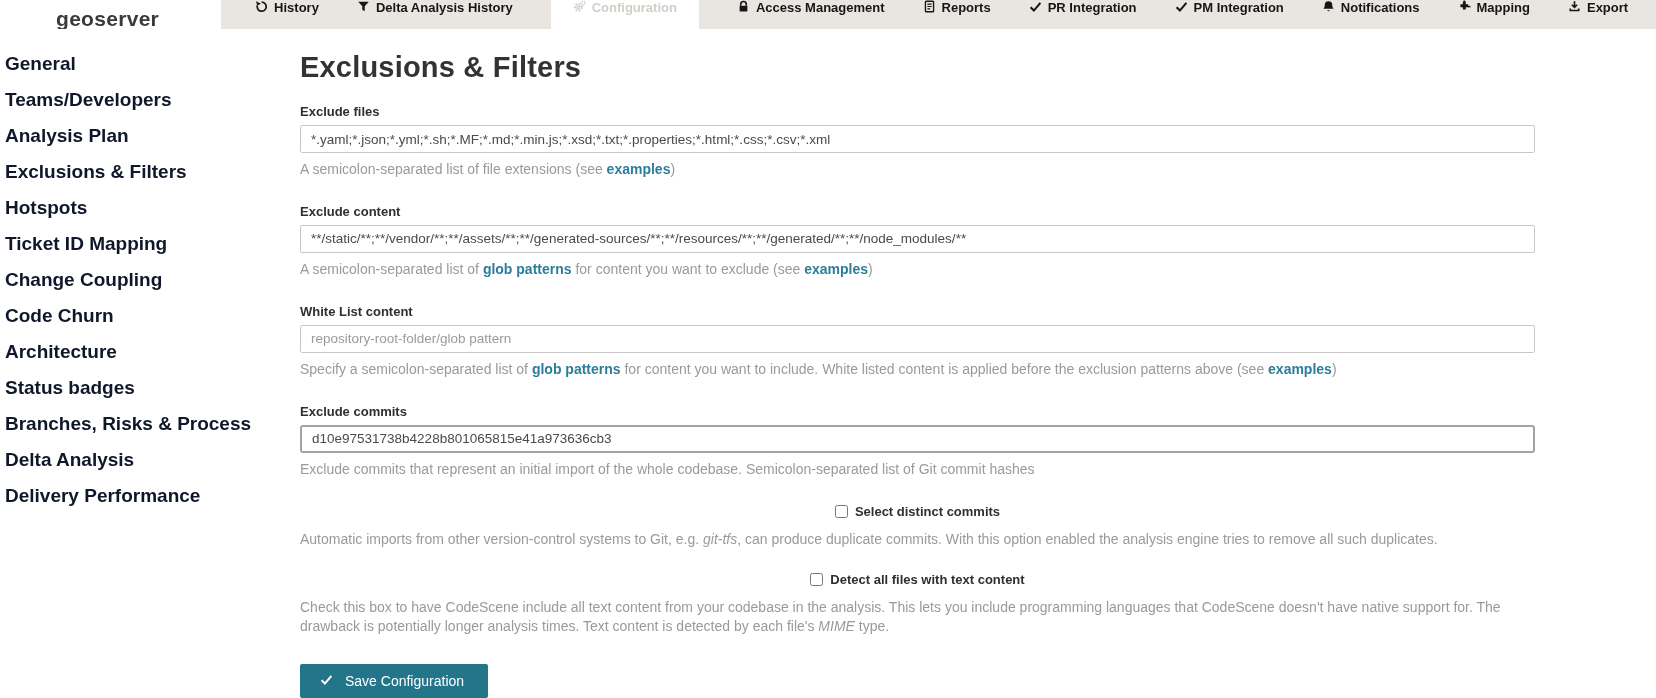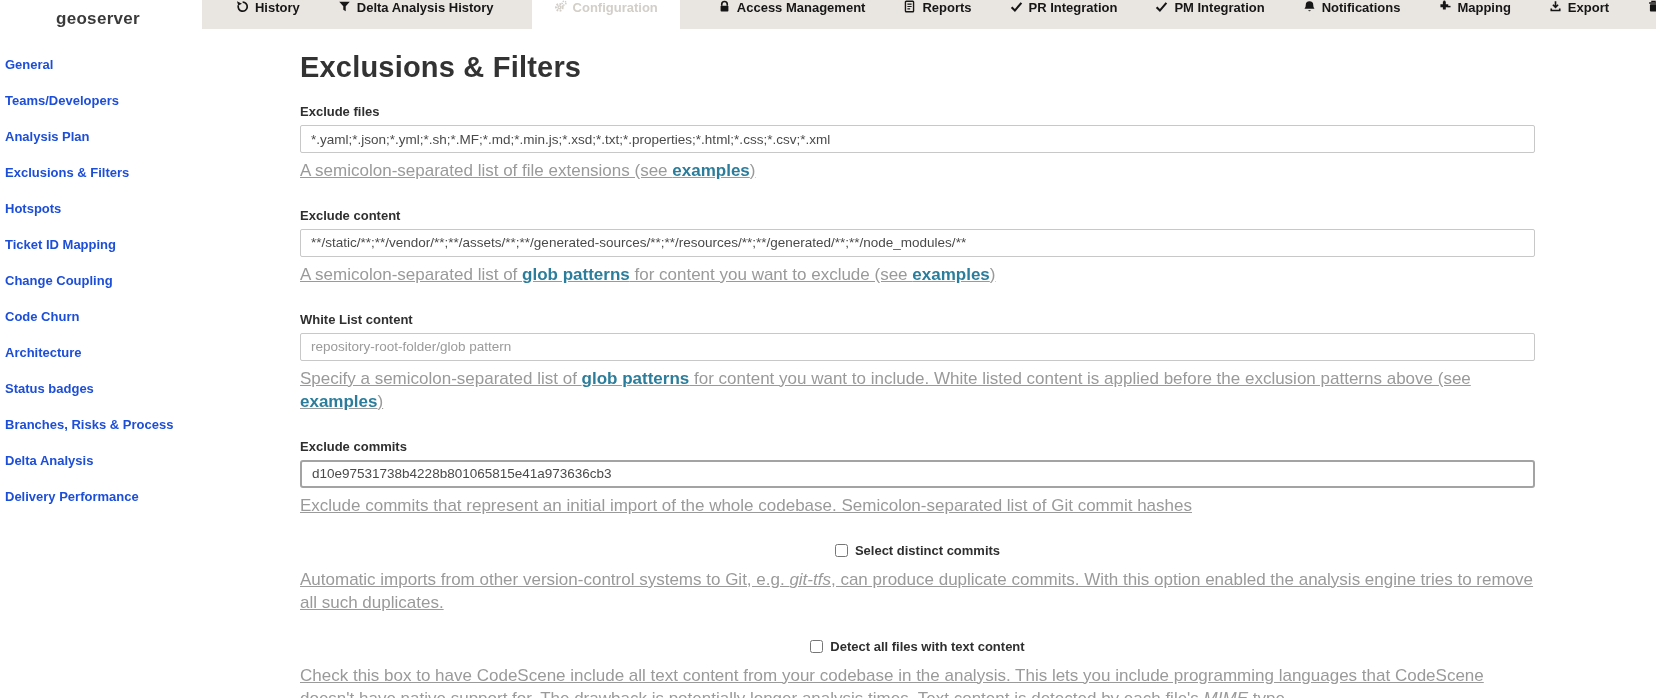--- a/index.html
+++ b/index.html
@@ -15,21 +15,21 @@
     height: 29px;
     width: 1656px;
     overflow: hidden;
     background: #fff;
   }
   .brand {
     flex: 0 0 auto;
     display: flex;
     align-items: center;
     padding: 8px 62px 0 56px;
-    font-size: 17px;
+    font-size: 21px;
     font-weight: 700;
     color: #3a3a3a;
     letter-spacing: 0.3px;
     background: #fff;
   }
   .nav {
     flex: 1 1 auto;
     display: flex;
     align-items: stretch;
     background: #e9e5e0;
@@ -57,23 +57,23 @@
   
   .page { display: flex; width: 1656px; }
   .sidebar {
     flex: 0 0 300px;
     padding: 17px 10px 0 5px;
   }
   .side-item {
     height: 36px;
     display: flex;
     align-items: center;
-    font-size: 13px;
-    font-weight: 700;
-    color: #1d4ed8;
+    font-size: 19px;
+    font-weight: 700;
+    color: #0f172a;
     cursor: pointer;
   }
   .main {
     flex: 1 1 auto;
     padding: 22px 121px 0 0;
   }
   h1 {
     font-size: 29px;
     font-weight: 700;
     color: #333;
@@ -100,24 +100,23 @@
     background: #fff;
     outline: none;
   }
   .text-input::placeholder { color: #9b9b9b; }
   .text-input.focused {
     border: 2px solid #a3a3a3;
     border-radius: 3px;
   }
   .help {
     margin-top: 7px;
-    font-size: 17px;
+    font-size: 14px;
     color: #9a9a9a;
     line-height: 1.35;
-    text-decoration: underline;
   }
   .help a, .link {
     color: #2b7d9b;
     font-weight: 700;
     text-decoration: none;
     cursor: pointer;
   }
   .i { font-style: italic; }
   .check-row {
     display: flex;

